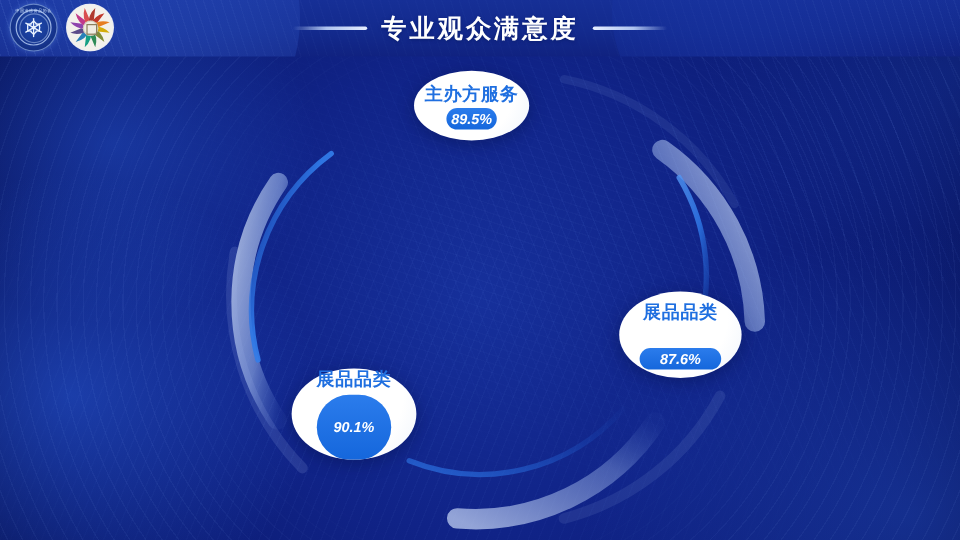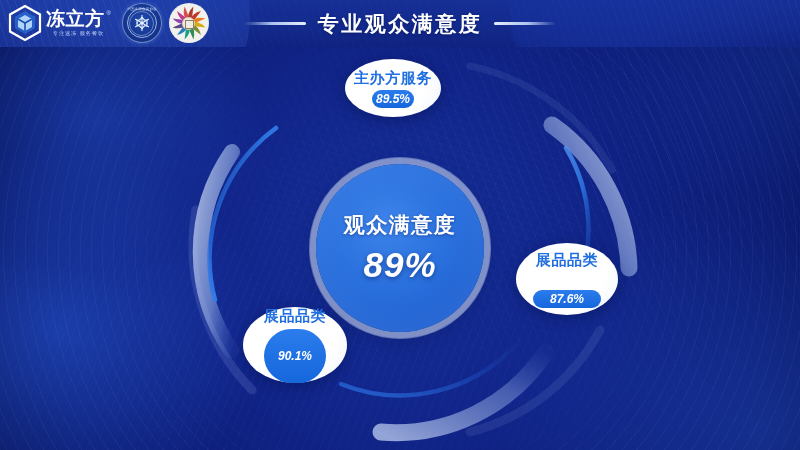--- a/index.html
+++ b/index.html
@@ -199,36 +199,20 @@
   </div>
 
   <div class="title-wrap">
     <span class="tline l"></span>
     <span class="title">专业观众满意度</span>
     <span class="tline r"></span>
   </div>
 
   <div class="logo-cluster">
 
-    <div class="brand">
-      <svg class="cube-wrap" viewBox="0 0 34 38">
-        <polygon points="17,2 32,10.5 32,27.5 17,36 2,27.5 2,10.5" fill="none" stroke="#ffffff" stroke-width="2.2"></polygon>
-        <polygon points="17,7 27,12.7 27,24.3 17,30 7,24.3 7,12.7" fill="#2f7fe8" opacity="0.55"></polygon>
-        <path d="M 17 11 L 24 15 L 24 23 L 17 27 L 10 23 L 10 15 Z" fill="#bfe0ff" opacity="0.9"></path>
-        <path d="M 10 15 L 17 19 L 24 15" fill="none" stroke="#1a4fb5" stroke-width="1.6"></path>
-        <path d="M 17 19 L 17 27" fill="none" stroke="#1a4fb5" stroke-width="1.6"></path>
-      </svg>
-      <div class="brand-txt">
-        <div class="brand-name">
-          <span class="cn">冻立方</span>
-          <span class="reg">®</span>
-        </div>
-        <div class="brand-sub">专注速冻 服务餐饮</div>
-      </div>
-    </div>
 
     <div class="emblem snow">
       <div class="ring2"></div>
       <div class="ring3"></div>
       <div class="arcword">中国冷冻食品协会</div>
       <svg class="flake" width="20" height="20" viewBox="0 0 20 20">
         <g stroke="#e8f2ff" stroke-width="1.1" stroke-linecap="round">
           <line x1="10" y1="2.5" x2="10" y2="17.5"></line>
           <line x1="3.5" y1="6.25" x2="16.5" y2="13.75"></line>
           <line x1="3.5" y1="13.75" x2="16.5" y2="6.25"></line>
@@ -288,24 +272,20 @@
           <g transform="rotate(330)">
               <path d="M 0 -2 A 17 17 0 0 1 12 -12 L 6 -4 A 8 8 0 0 0 0 -2 Z" fill="#b03a2e"></path>
             </g>
         </g>
       </svg>
       <div class="hub"></div>
     </div>
 
   </div>
 
-  <div id="center">
-    <div class="c-label">观众满意度</div>
-    <div class="c-value">89%</div>
-  </div>
 
   <div class="badge" id="badge-top">
     <div class="b-label">主办方服务</div>
     <div class="b-pill">89.5%</div>
   </div>
 
   <div class="badge" id="badge-right">
     <div class="b-label">展品品类</div>
     <div class="b-pill">87.6%</div>
   </div>

